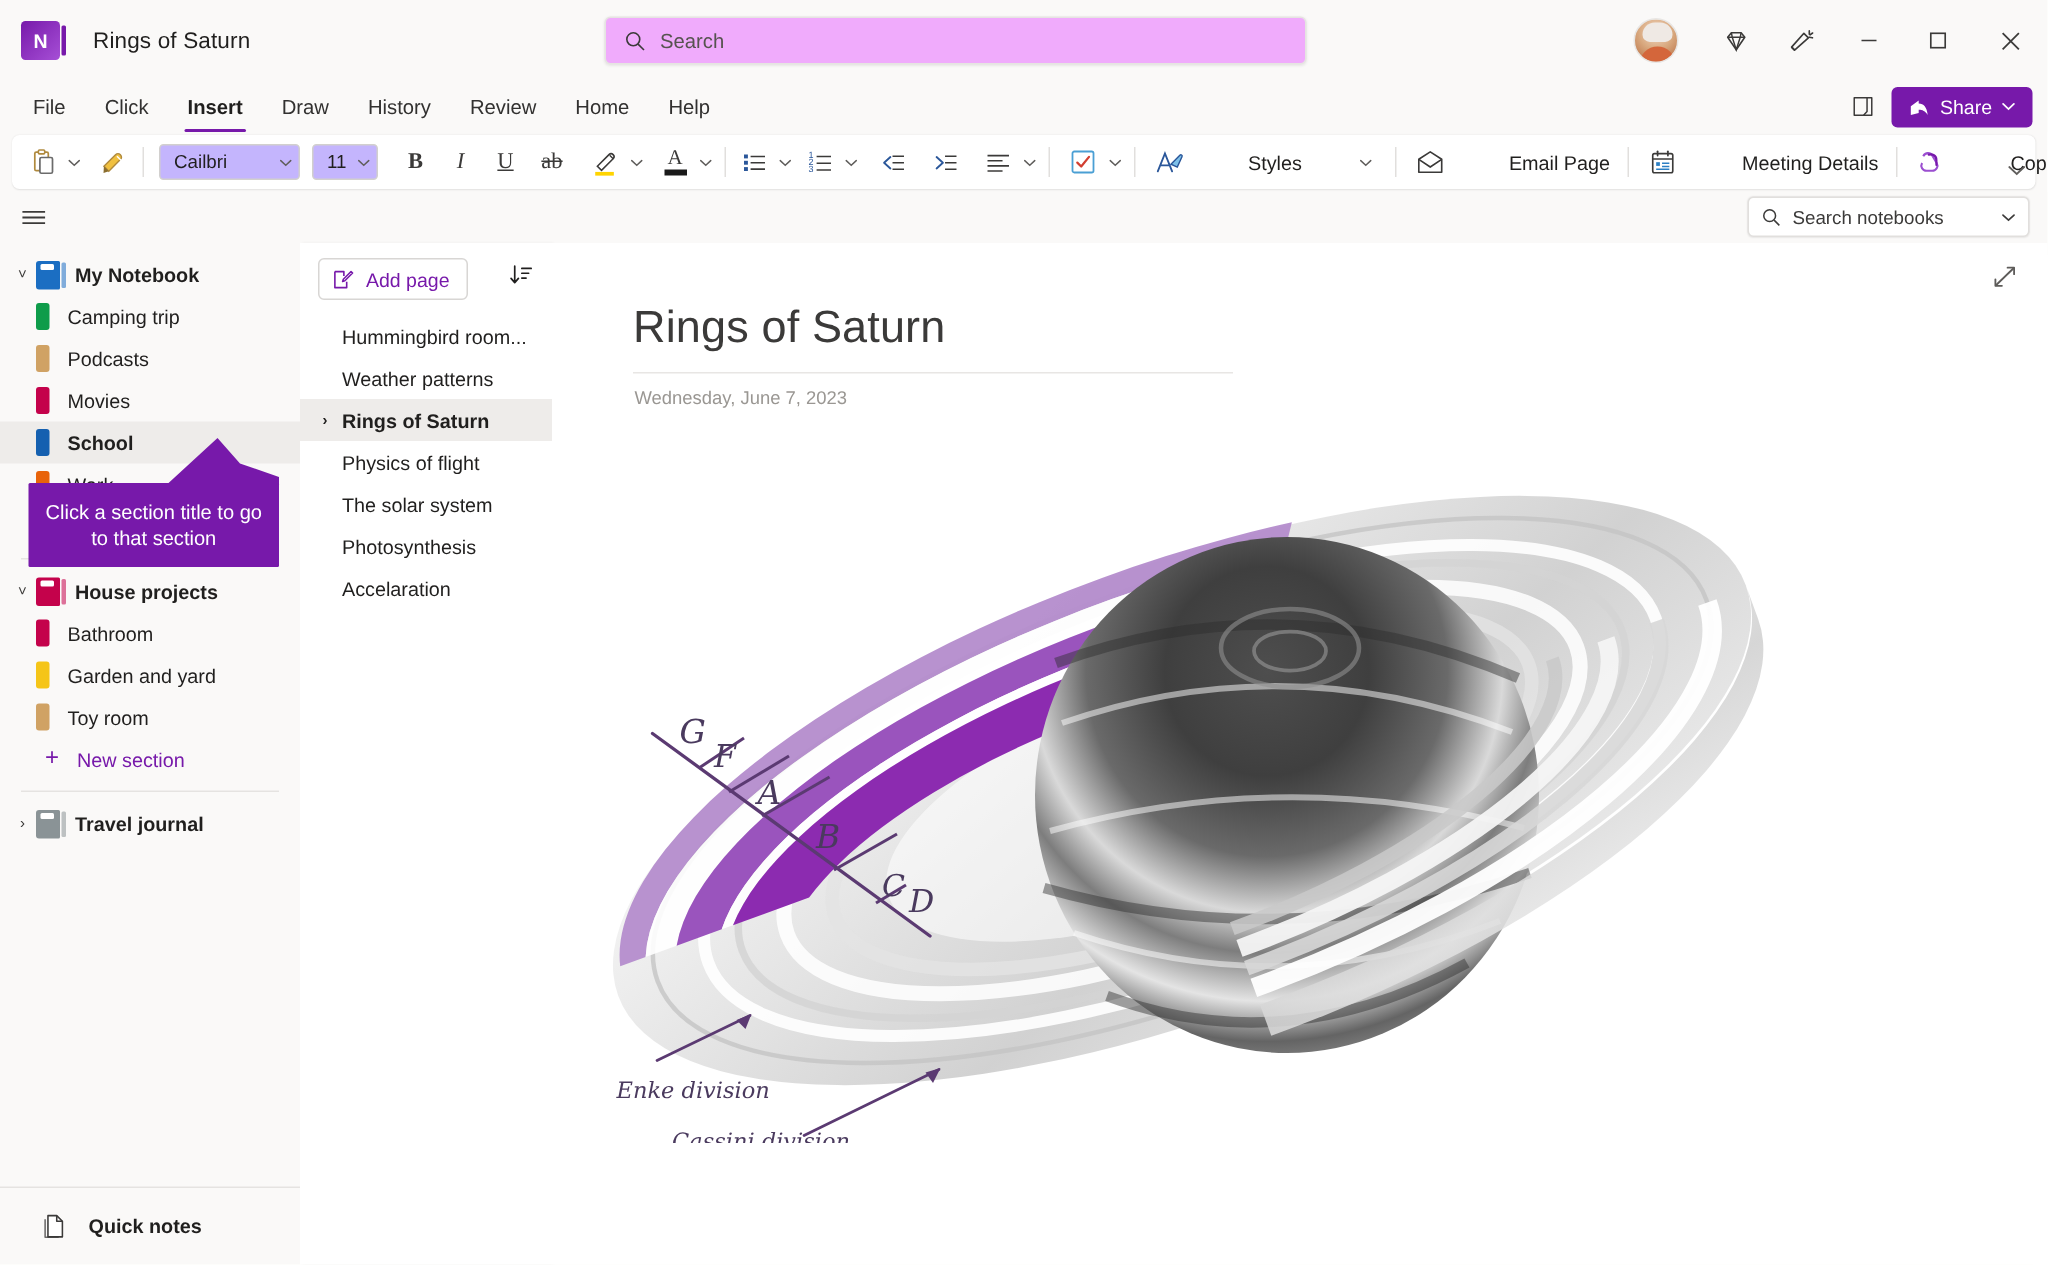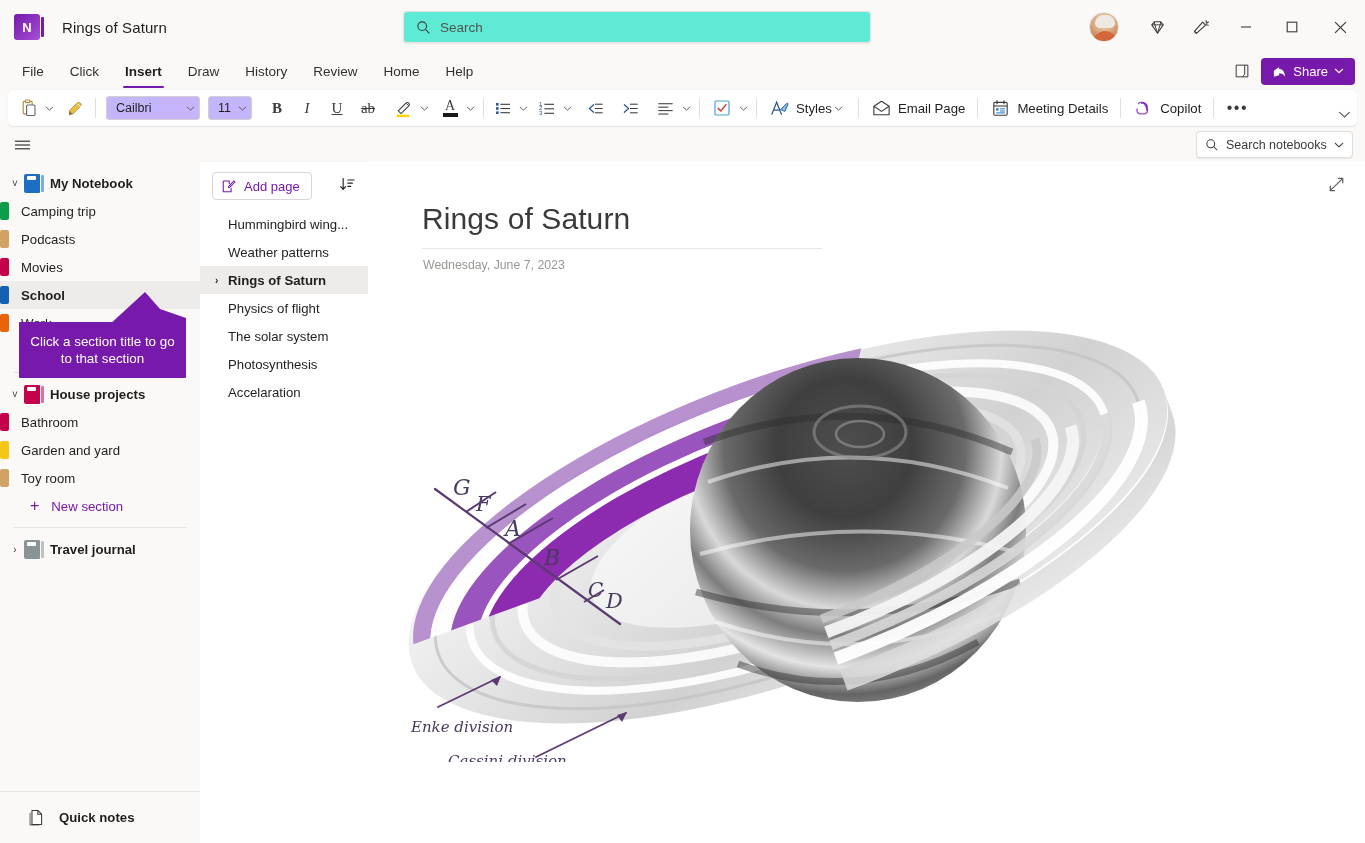--- a/index.html
+++ b/index.html
@@ -26,21 +26,21 @@
   }
   .app-logo::after{
     content:""; position:absolute; right:-4px; top:3px; width:3px; height:20px;
     background:#7719aa; border-radius:1px;
   }
   .doc-title {
     margin-left: 22px; font-size: 15px; color: #201f1e; letter-spacing: .1px;
   }
   .searchbox {
     position: absolute; left: 403px; top: 11px; width: 468px; height: 32px;
-    background: #5eead4; border: 1px solid #e6e4e2; border-radius: 4px;
+    background: #f0abfc; border: 1px solid #e6e4e2; border-radius: 4px;
     display: flex; align-items: center; padding-left: 12px;
     box-shadow: 0 .6px 1.8px rgba(0,0,0,.08);
   }
   .searchbox .ph { font-size: 13.5px; color: #56534f; margin-left: 9px; }
   .tb-right { position: absolute; right: 0; top: 0; height: 54px; display: flex; align-items: center; }
   .avatar {
     width: 30px; height: 30px; border-radius: 50%;
     background: radial-gradient(circle at 50% 30%, #f2d9c4 0%, #d8a87e 48%, #b5673c 100%);
     border: 1.5px solid #e8e6e4; margin-right: 16px; position: relative; overflow: hidden;
   }
@@ -97,29 +97,29 @@
   .caret { width: 14px; display: flex; align-items: center; justify-content: center; color: #605e5c; }
   .rb-sep { width: 1px; height: 20px; background: #e1dfdd; margin: 0 6px; }
   .combo {
     height: 24px; border: 1px solid #d2d0ce; border-radius: 3px; background: #c4b5fd;
     display: flex; align-items: center; justify-content: space-between;
     padding: 0 4px 0 9px; font-size: 12.5px; color: #201f1e;
   }
   .combo.font { width: 94px; margin-left: 4px; }
   .combo.size { width: 44px; margin-left: 8px; }
   .rb-text { font-size: 13.2px; color: #201f1e; margin-left: 6px; white-space: nowrap; }
-  .rb-group { display: flex; align-items: center; padding: 0 6px; height: 28px; }
+  .rb-group { display: flex; align-items: center; padding: 0 6px; height: 28px; gap: 36px; }
   .ribbon-collapse { position: absolute; right: 6px; bottom: 1px; color: #605e5c; }
 
   
   .subbar { position: absolute; top: 128px; left: 0; width: 1365px; height: 34px; background: #faf9f8; }
   .hamburger { position: absolute; left: 8px; top: 4px; width: 28px; height: 26px;
     display: flex; align-items: center; justify-content: center; }
   .nb-search {
-    position: absolute; right: 12px; top: 3px; width: 157px; height: 27px;
+    position: absolute; right: 12px; top: 3px; width: 188px; height: 27px;
     background: #ffffff; border: 1px solid #e1dfdd; border-radius: 4px;
     display: flex; align-items: center; padding: 0 8px; gap: 7px;
     box-shadow: 0 .3px 1px rgba(0,0,0,.07);
   }
   .nb-search .ph { font-size: 12.5px; color: #3b3a39; flex: 1; }
 
   
   .sidebar {
     position: absolute; top: 162px; left: 0; width: 200px; height: 681px;
     background: #faf9f8; overflow: hidden;
@@ -135,21 +135,21 @@
   .nb-icon::after {
     content:""; position:absolute; right:-3.5px; top:1px; width:3px; height:17px;
     border-radius:1px; background: inherit; opacity:.55;
   }
   .nb-icon::before {
     content:""; position:absolute; left:3px; top:2px; width:9px; height:4px;
     background:#ffffff; border-radius:1px;
   }
   .nb-name { font-size: 13.2px; color: #201f1e; font-weight: bold; }
   .sec-row {
-    display: flex; align-items: center; height: 28px; position: relative;
+    display: flex; align-items: center; height: 28px; padding-left: 24px; position: relative;
   }
   .sec-row.selected { background: #eeecea; }
   .sec-tab {
     width: 9px; height: 18px; border-radius: 2px; margin-right: 12px; flex: none;
   }
   .sec-name { font-size: 13.2px; color: #201f1e; }
   .sec-row.selected .sec-name { font-weight: bold; }
   .new-sec {
     display: flex; align-items: center; height: 28px; padding-left: 30px;
     font-size: 13.2px; color: #7719aa; gap: 12px;
@@ -594,21 +594,21 @@
         <svg width="17" height="17" viewBox="0 0 18 18">
           <path d="M4.4 2.6 V14 M1.8 11.2 L4.4 14.2 L7 11.2" fill="none" stroke="#201f1e" stroke-width="1.2" stroke-linecap="round" stroke-linejoin="round"></path>
           <line x1="9.4" y1="4.2" x2="16" y2="4.2" stroke="#201f1e" stroke-width="1.2" stroke-linecap="round"></line>
           <line x1="9.4" y1="7.6" x2="14.2" y2="7.6" stroke="#201f1e" stroke-width="1.2" stroke-linecap="round"></line>
           <line x1="9.4" y1="11" x2="12.4" y2="11" stroke="#201f1e" stroke-width="1.2" stroke-linecap="round"></line>
         </svg>
       </span>
     </div>
 
     <div class="page-row" style="padding-left:28px">
-      <span class="page-label">Hummingbird wing...</span>
+      <span class="page-label">Hummingbird room...</span>
     </div>
     <div class="page-row" style="padding-left:28px">
       <span class="page-label">Weather patterns</span>
     </div>
     <div class="page-row selected" style="padding-left:14px">
       <span class="page-chev">›</span>
       <span class="page-label">Rings of Saturn</span>
     </div>
     <div class="page-row" style="padding-left:28px">
       <span class="page-label">Physics of flight</span>

